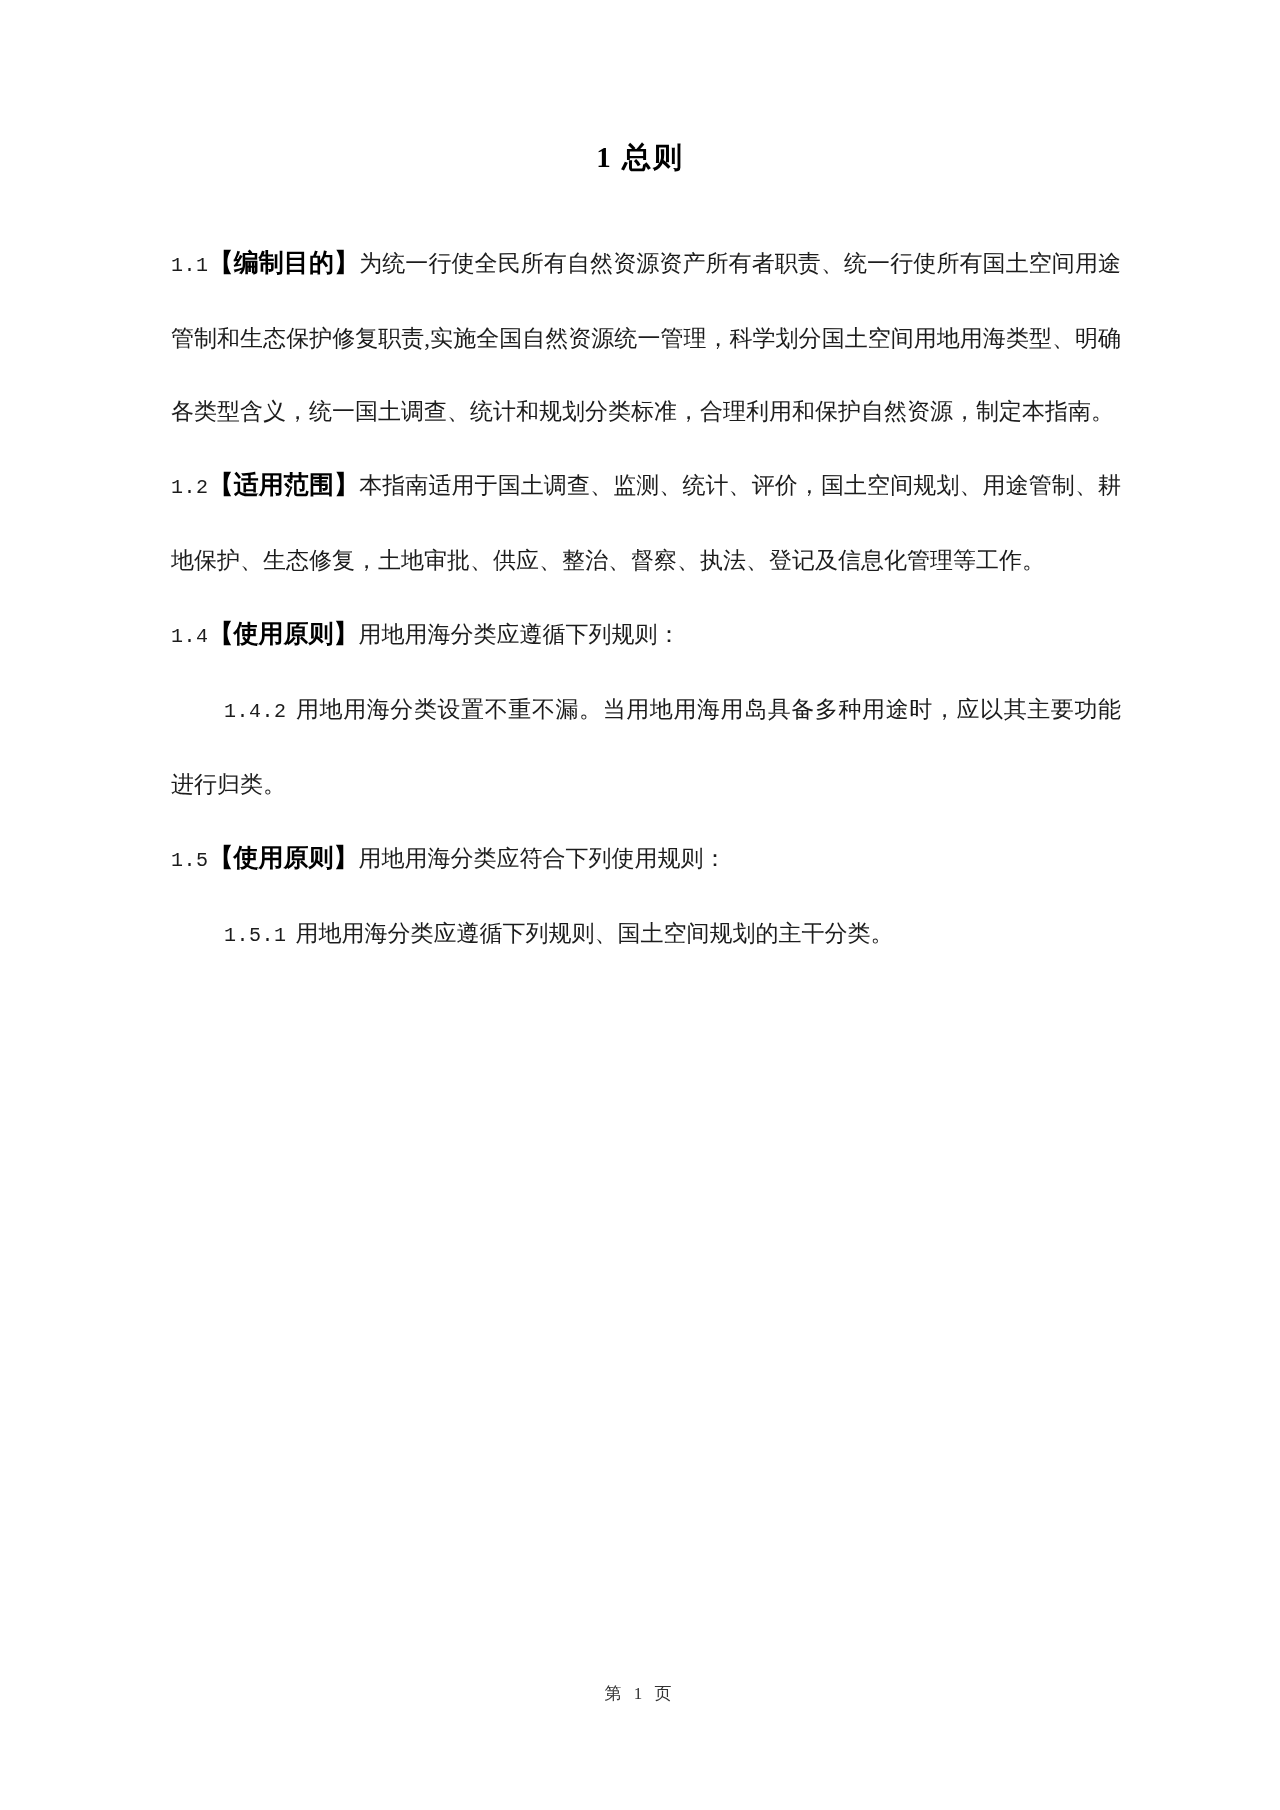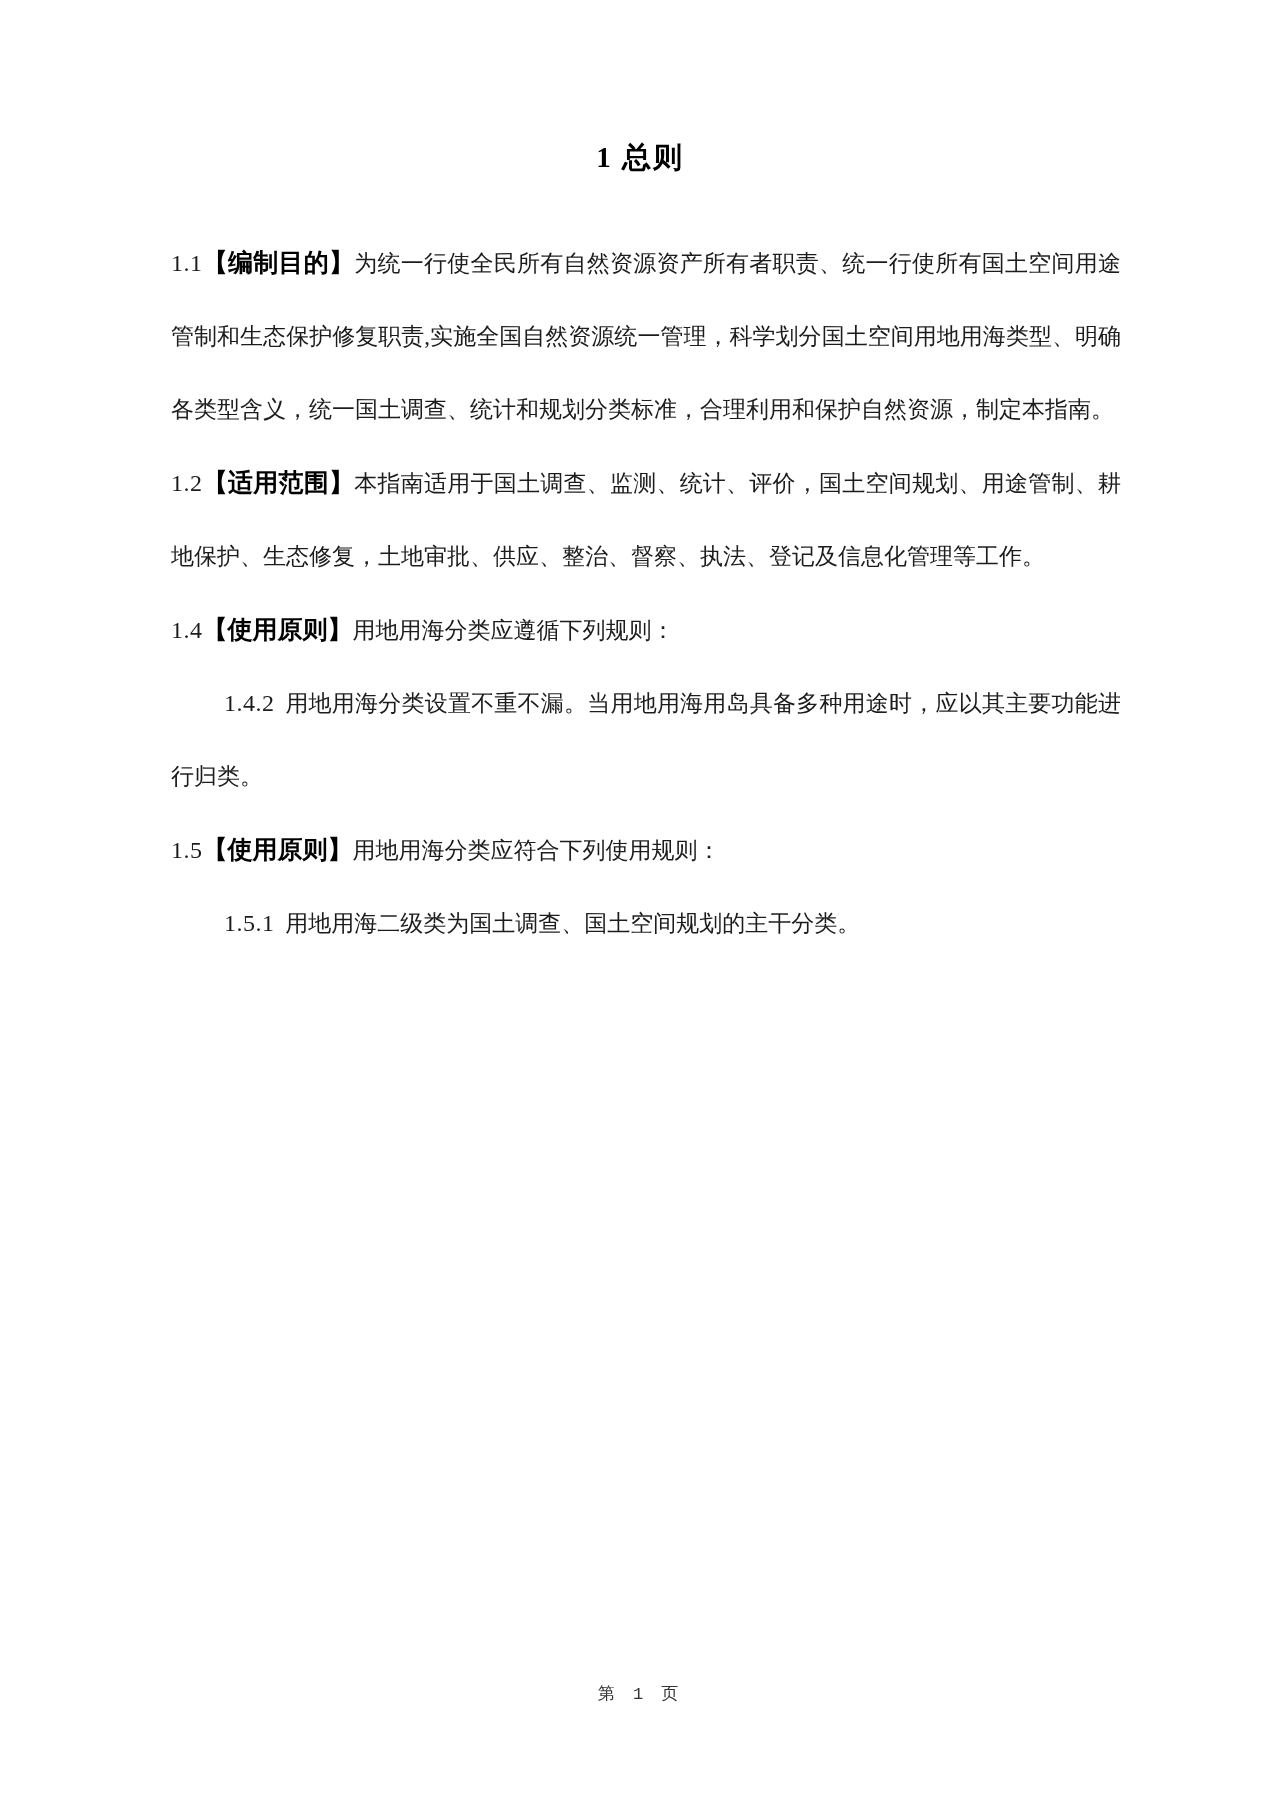--- a/index.html
+++ b/index.html
@@ -37,22 +37,22 @@
     font-size: 23px;
     line-height: 73px;
     text-align: justify;
     text-align-last: left;
     word-break: break-all;
   }
   p.para.sub {
     text-indent: 2.3em;
   }
   .num {
-    font-family: Liberation Serif, serif;
-    font-size: 24px;
+    font-family: Liberation Mono, monospace;
+    font-size: 20px;
     letter-spacing: 0.5px;
   }
   .num.gap {
     margin-right: 0.45em;
   }
   .sec-label {
     font-family: Liberation Serif, serif;
     font-weight: 700;
     font-size: 25px;
     color: #000000;
@@ -62,21 +62,21 @@
   }
   .page-footer {
     position: absolute;
     left: 0;
     width: 100%;
     top: 1682px;
     text-align: center;
     font-size: 17px;
     letter-spacing: 4px;
     color: #333333;
-    font-family: Liberation Mono, monospace;
+    font-family: Liberation Serif, serif;
   }
 </style>
 </head>
 <body>
 
 <div class="page">
 
   <h1 class="doc-title">1 总则</h1>
 
   <div class="content">
@@ -86,20 +86,20 @@
     <p class="para"><span class="num">1.2</span><span class="sec-label">【适用范围】</span><span class="body-text">本指南适用于国土调查、监测、统计、评价，国土空间规划、用途管制、耕地保护、生态修复，土地审批、供应、整治、督察、执法、登记及信息化管理等工作。</span></p>
 
 
     <p class="para"><span class="num">1.4</span><span class="sec-label">【使用原则】</span><span class="body-text">用地用海分类应遵循下列规则：</span></p>
 
 
     <p class="para sub"><span class="num gap">1.4.2</span><span class="body-text">用地用海分类设置不重不漏。当用地用海用岛具备多种用途时，应以其主要功能进行归类。</span></p>
 
     <p class="para"><span class="num">1.5</span><span class="sec-label">【使用原则】</span><span class="body-text">用地用海分类应符合下列使用规则：</span></p>
 
-    <p class="para sub"><span class="num gap">1.5.1</span><span class="body-text">用地用海二级类为国土调查、国土空间规划的主干分类。</span></p>
+    <p class="para sub"><span class="num gap">1.5.1</span><span class="body-text">用地用海分类应遵循下列规则、国土空间规划的主干分类。</span></p>
 
 
   </div>
 
   <div class="page-footer">第 1 页</div>
 
 </div>
 
 </body></html>

